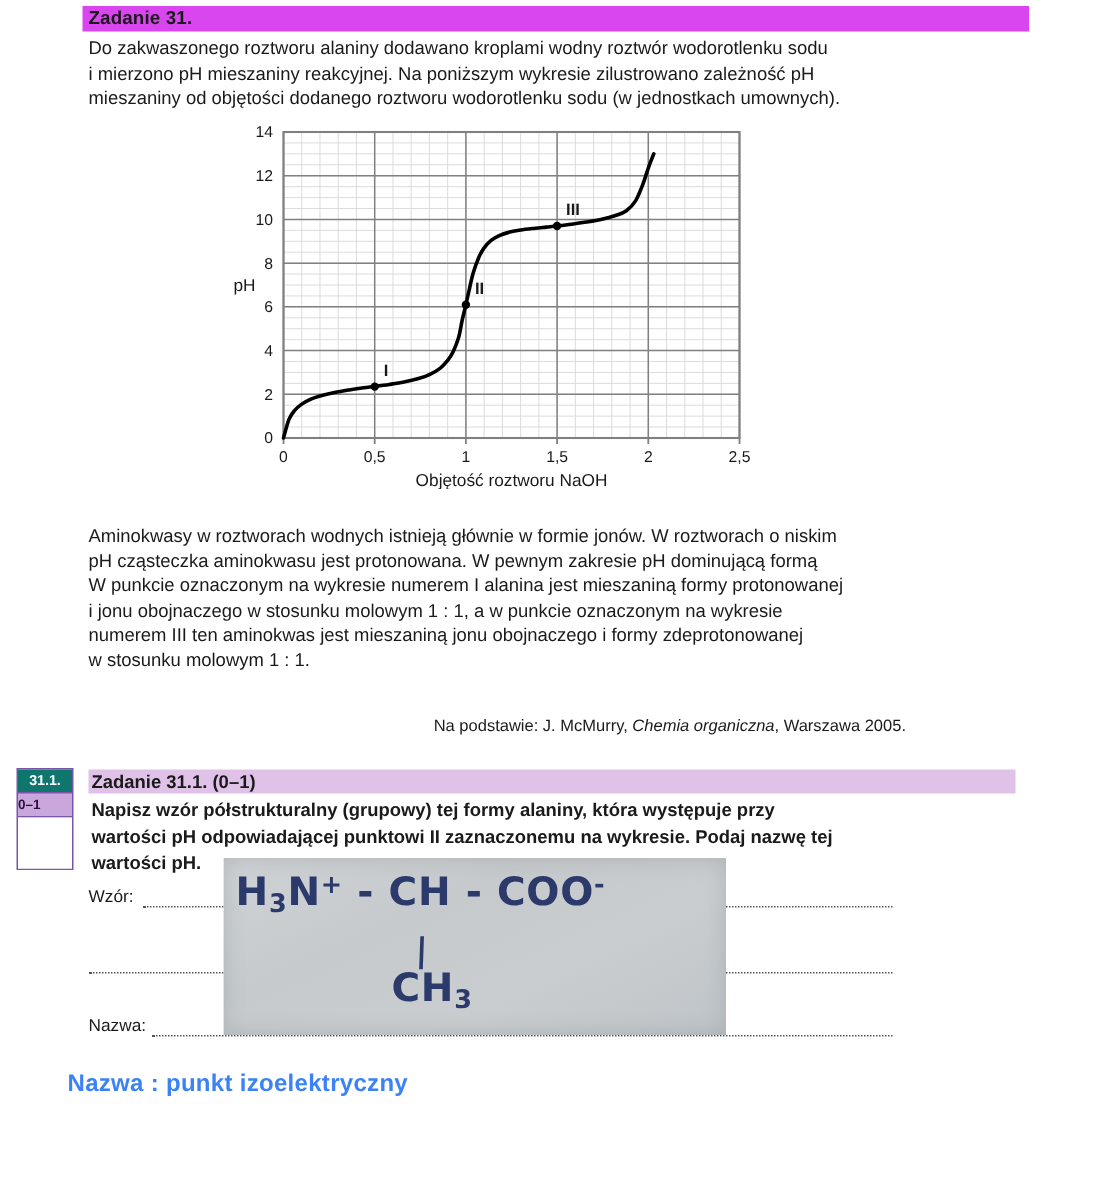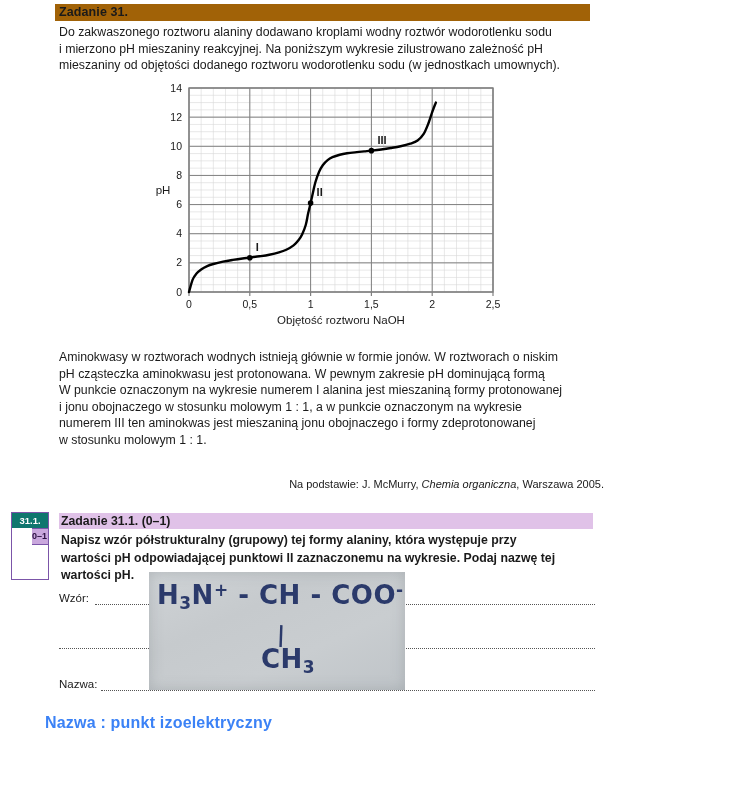--- a/index.html
+++ b/index.html
@@ -18,23 +18,23 @@
   .page {
     position: absolute;
     left: 0; top: 0;
     width: 744px; height: 790px;
   }
 
   
   .zadanie-header {
     position: absolute;
     left: 55px; top: 4px;
-    width: 535px;
+    width: 631px;
     height: 17px;
-    background: #a16207;
+    background: #d946ef;
   }
   .zadanie-header span {
     position: absolute;
     left: 4px; top: 1px;
     font-size: 12.5px;
     font-weight: bold;
     letter-spacing: 0.1px;
   }
   .intro {
     position: absolute;
@@ -93,32 +93,31 @@
   }
   .scorebox .sb-pts {
     background: #c9a7dd;
     color: #2b1040;
     font-size: 9px;
     font-weight: bold;
     padding: 2px 0 2px 0;
     line-height: 11px;
     border-top: 1px solid #7b55a8;
     border-bottom: 1px solid #7b55a8;
-    margin-left: 20px;
   }
   .scorebox .sb-empty {
     background: #ffffff;
     height: 34px;
   }
 
   
   .sub-header {
     position: absolute;
     left: 59px; top: 513px;
-    width: 534px;
+    width: 618px;
     height: 16px;
     background: #e0c2e8;
   }
   .sub-header span {
     position: absolute;
     left: 2px; top: 1px;
     font-size: 12.3px;
     font-weight: bold;
   }
   .sub-prompt {
@@ -146,21 +145,21 @@
     height: 0;
   }
   .dl-1 { left: 95px;  top: 604px; width: 500px; }
   .dl-2 { left: 59px;  top: 648px; width: 536px; }
   .dl-3 { left: 101px; top: 690px; width: 494px; }
 
   
   .photo {
     position: absolute;
     left: 149px; top: 572px;
-    width: 256px;
+    width: 335px;
     height: 118px;
     background: linear-gradient(155deg,#cfd3d6 0%, #c6cacd 35%, #c9cdd0 65%, #bfc4c8 100%);
     overflow: hidden;
     box-shadow: inset 0 0 14px rgba(140,146,150,0.45);
   }
   .hw {
     position: absolute;
     color: #2b3a6b;
     font-family: "DejaVu Sans", sans-serif;
     font-weight: 600;

